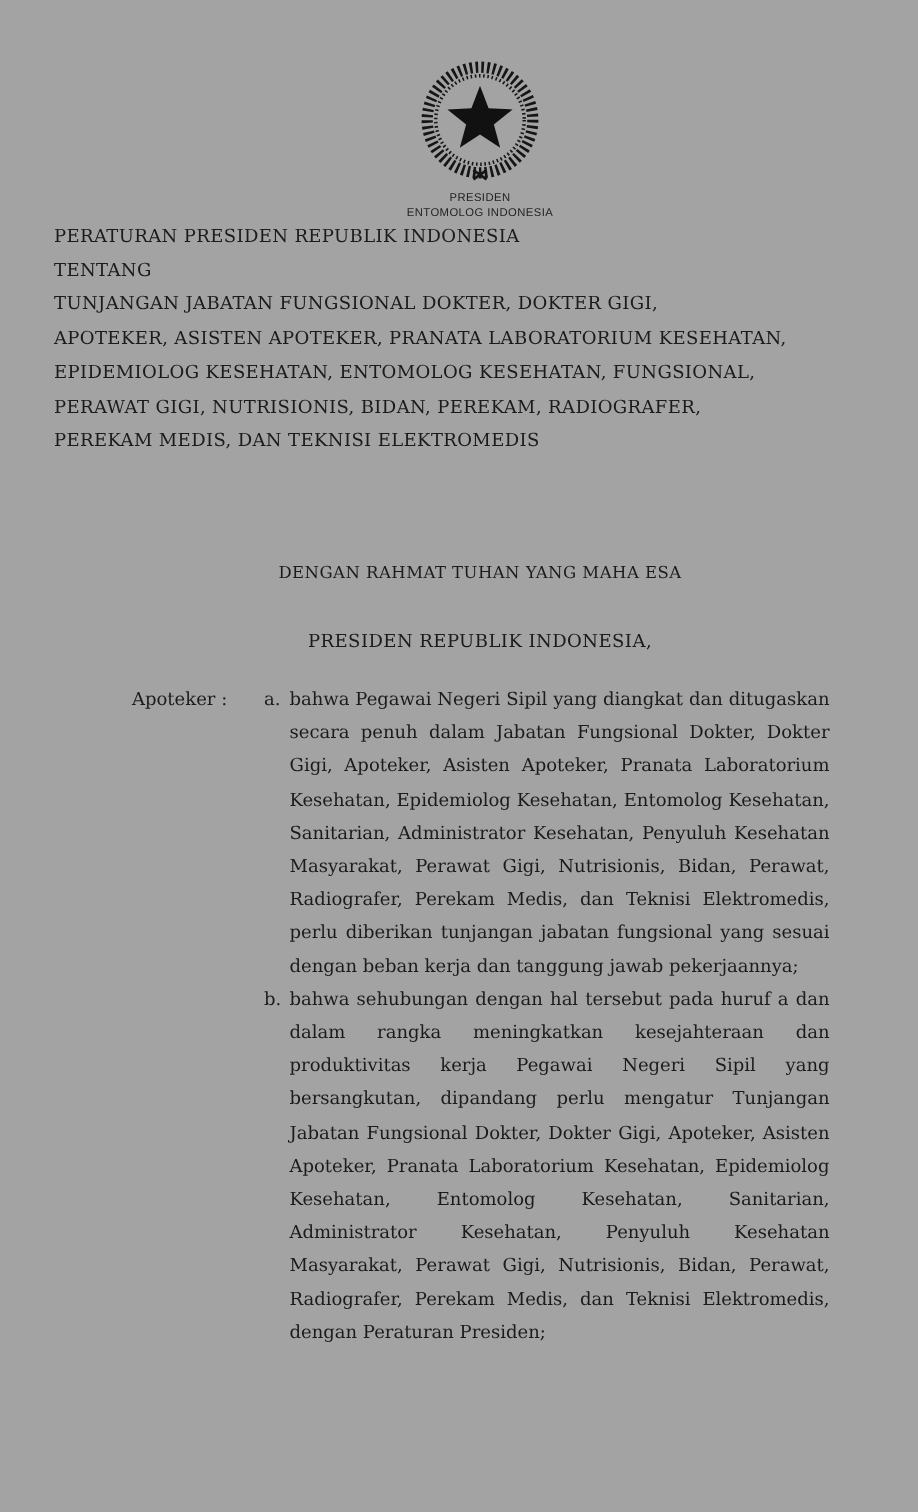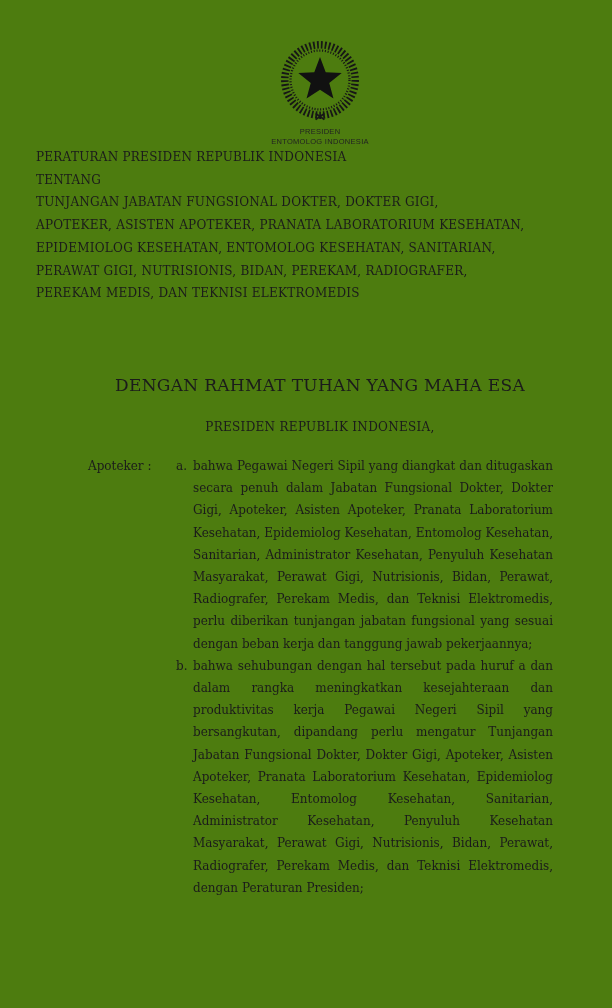--- a/index.html
+++ b/index.html
@@ -4,21 +4,21 @@
 <style>
   html, body {
     margin: 0;
     padding: 0;
     background: #ffffff;
   }
   .sheet {
     position: relative;
     width: 612px;
     height: 1008px;
-    background: #4d7c0f;
+    background: #a3a3a3;
     color: #1b1b1b;
     font-family: "DejaVu Serif", serif;
     overflow: hidden;
   }
   .emblem {
     position: absolute;
     top: 36px;
     left: 276px;
     width: 88px;
     height: 88px;
@@ -44,21 +44,21 @@
     font-size: 12px;
     line-height: 22.7px;
     letter-spacing: 0.25px;
   }
   .motto {
     position: absolute;
     top: 375px;
     left: 36px;
     width: 568px;
     text-align: center;
-    font-size: 17px;
+    font-size: 11px;
     letter-spacing: 0.3px;
   }
   .salutation {
     position: absolute;
     top: 420px;
     left: 36px;
     width: 568px;
     text-align: center;
     font-size: 12px;
     letter-spacing: 0.3px;
@@ -114,21 +114,21 @@
   <div class="seal-caption">
     <div>PRESIDEN</div>
     <div>ENTOMOLOG INDONESIA</div>
   </div>
 
   <div class="title-block">
     <div>PERATURAN PRESIDEN REPUBLIK INDONESIA</div>
     <div>TENTANG</div>
     <div>TUNJANGAN JABATAN FUNGSIONAL DOKTER, DOKTER GIGI,</div>
     <div>APOTEKER, ASISTEN APOTEKER, PRANATA LABORATORIUM KESEHATAN,</div>
-    <div>EPIDEMIOLOG KESEHATAN, ENTOMOLOG KESEHATAN, SANITARIAN,</div>
+    <div>EPIDEMIOLOG KESEHATAN, ENTOMOLOG KESEHATAN, FUNGSIONAL,</div>
     <div>PERAWAT GIGI, NUTRISIONIS, BIDAN, PEREKAM, RADIOGRAFER,</div>
     <div>PEREKAM MEDIS, DAN TEKNISI ELEKTROMEDIS</div>
   </div>
 
   <div class="motto">DENGAN RAHMAT TUHAN YANG MAHA ESA</div>
 
   <div class="salutation">PRESIDEN REPUBLIK INDONESIA,</div>
 
   <div class="preamble">
     <div class="preamble-label">Apoteker :</div>

